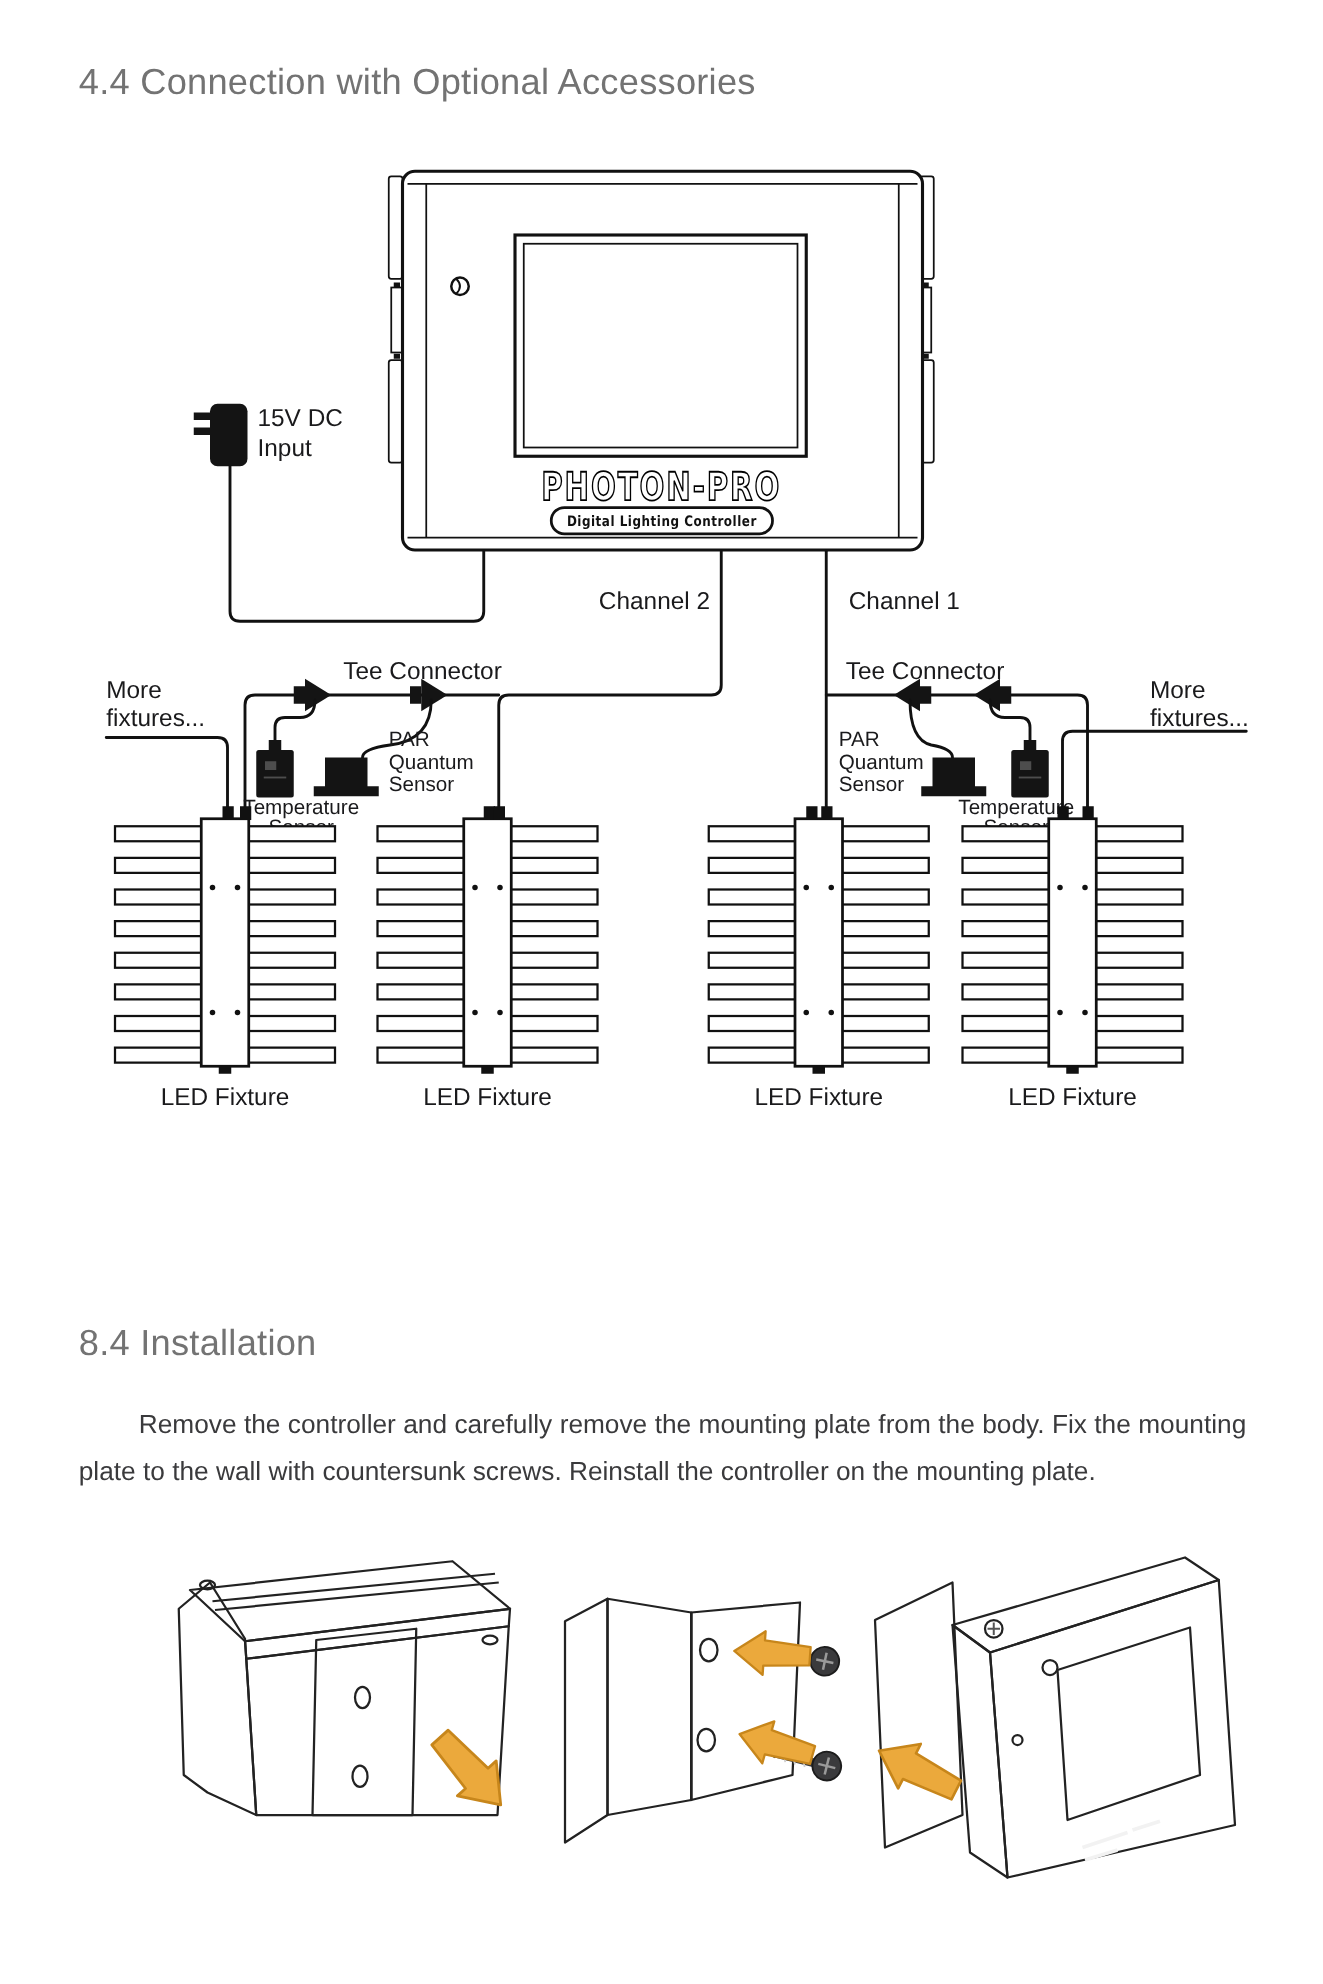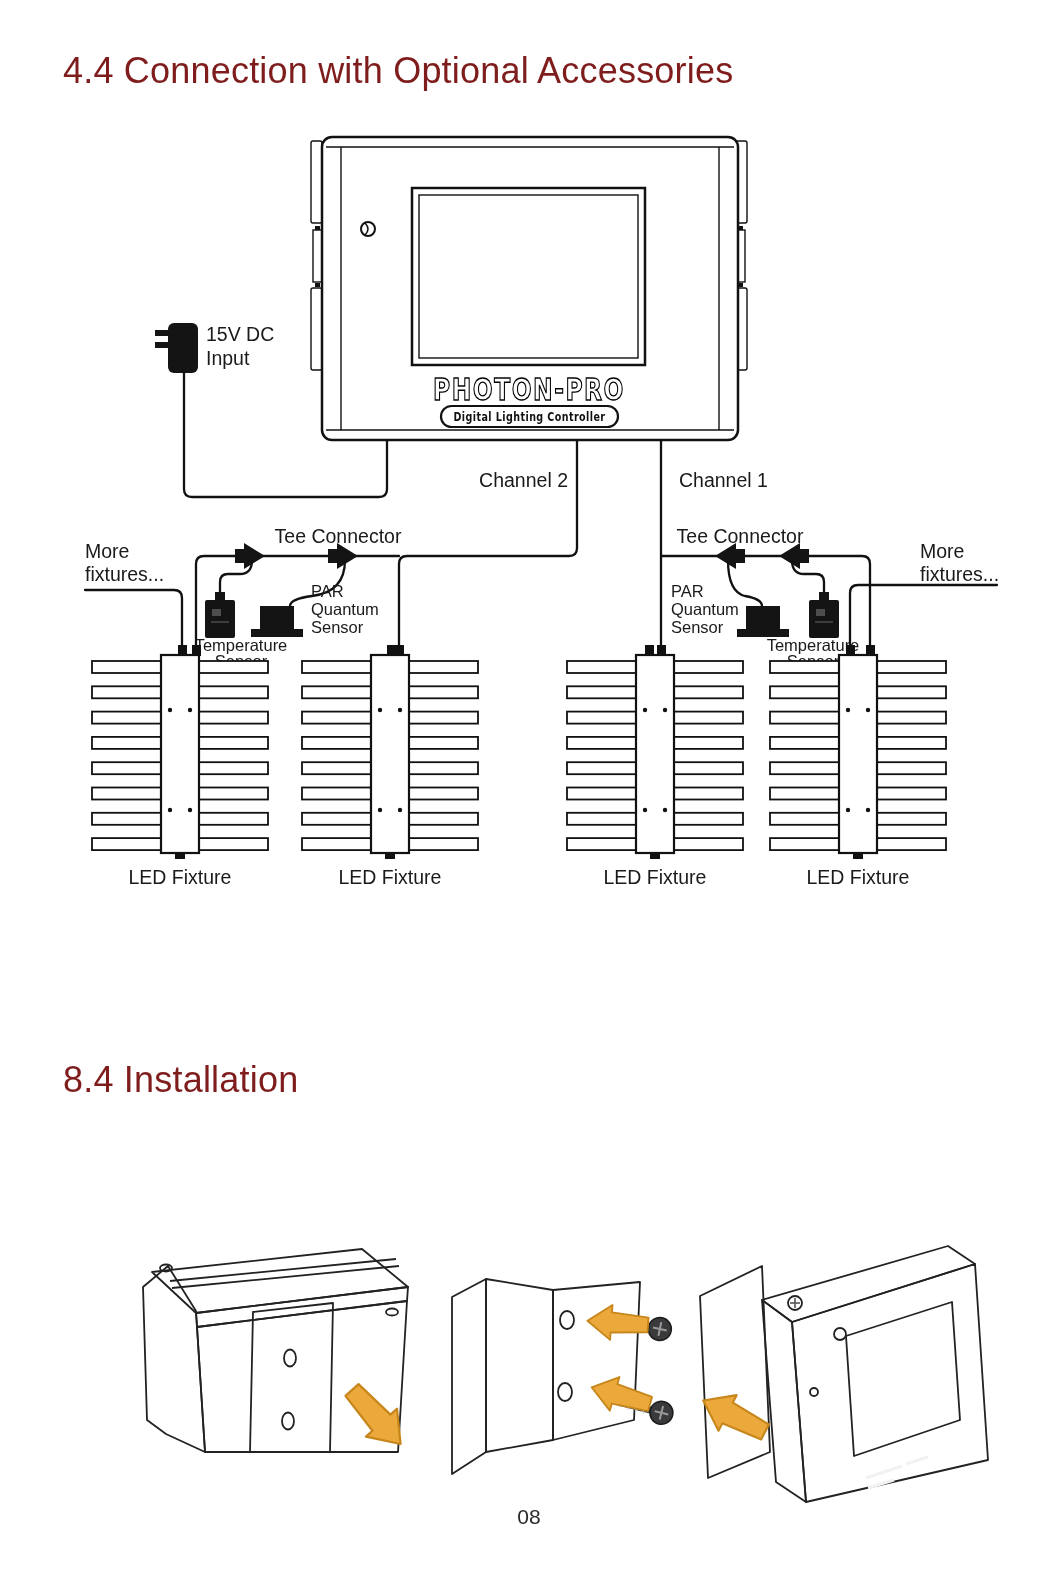--- a/index.html
+++ b/index.html
@@ -1,19 +1,19 @@
 <!DOCTYPE html>
 <html><head>
 <meta charset="utf-8">
 <style>
   *{margin:0;padding:0;box-sizing:border-box}
   html,body{background:#ffffff}
   .page{position:relative;width:1058px;height:1587px;background:#fff;overflow:hidden;
         font-family:"Liberation Sans",sans-serif;color:#1a1a1c}
-  .h-title{position:absolute;left:63px;font-size:36px;font-weight:500;letter-spacing:.2px;color:#7f1d1d}
+  .h-title{position:absolute;left:63px;font-size:29px;font-weight:500;letter-spacing:.2px;color:#737373}
   #title44{top:50px}
   #title45{top:1059px}
   .bodytext{position:absolute;left:63px;top:1121px;width:934px;font-size:21px;line-height:38px;
             color:#3a3a3c;text-align:justify;text-indent:48px}
   .pagenum{position:absolute;left:0;top:1505px;width:100%;text-align:center;font-size:21px;color:#2b2b2d}
   svg.gfx{position:absolute;left:0;top:0}
   .wire{fill:none;stroke:#111;stroke-width:2.3;stroke-linecap:round}
   .thin{fill:none;stroke:#111;stroke-width:1.4}
   .box{fill:#fff;stroke:#111;stroke-width:2.5}
   .bar{fill:#fff;stroke:#111;stroke-width:1.8}
@@ -291,15 +291,15 @@
           <line x1="906" y1="1464" x2="928" y2="1457"></line>
           <line x1="868" y1="1488" x2="894" y2="1480"></line>
         </g>
         <use href="#yarrow" transform="translate(765,1432) rotate(207) scale(1.05)"></use>
       </g>
     </g>
   </svg>
 
   <h2 class="h-title" id="title45">8.4 Installation</h2>
 
-
-  <div class="pagenum">08</div>
+  <p class="bodytext">Remove the controller and carefully remove the mounting plate from the body. Fix the mounting plate to the wall with countersunk screws. Reinstall the controller on the mounting plate.</p>
+
 </div>
 
 </body></html>

